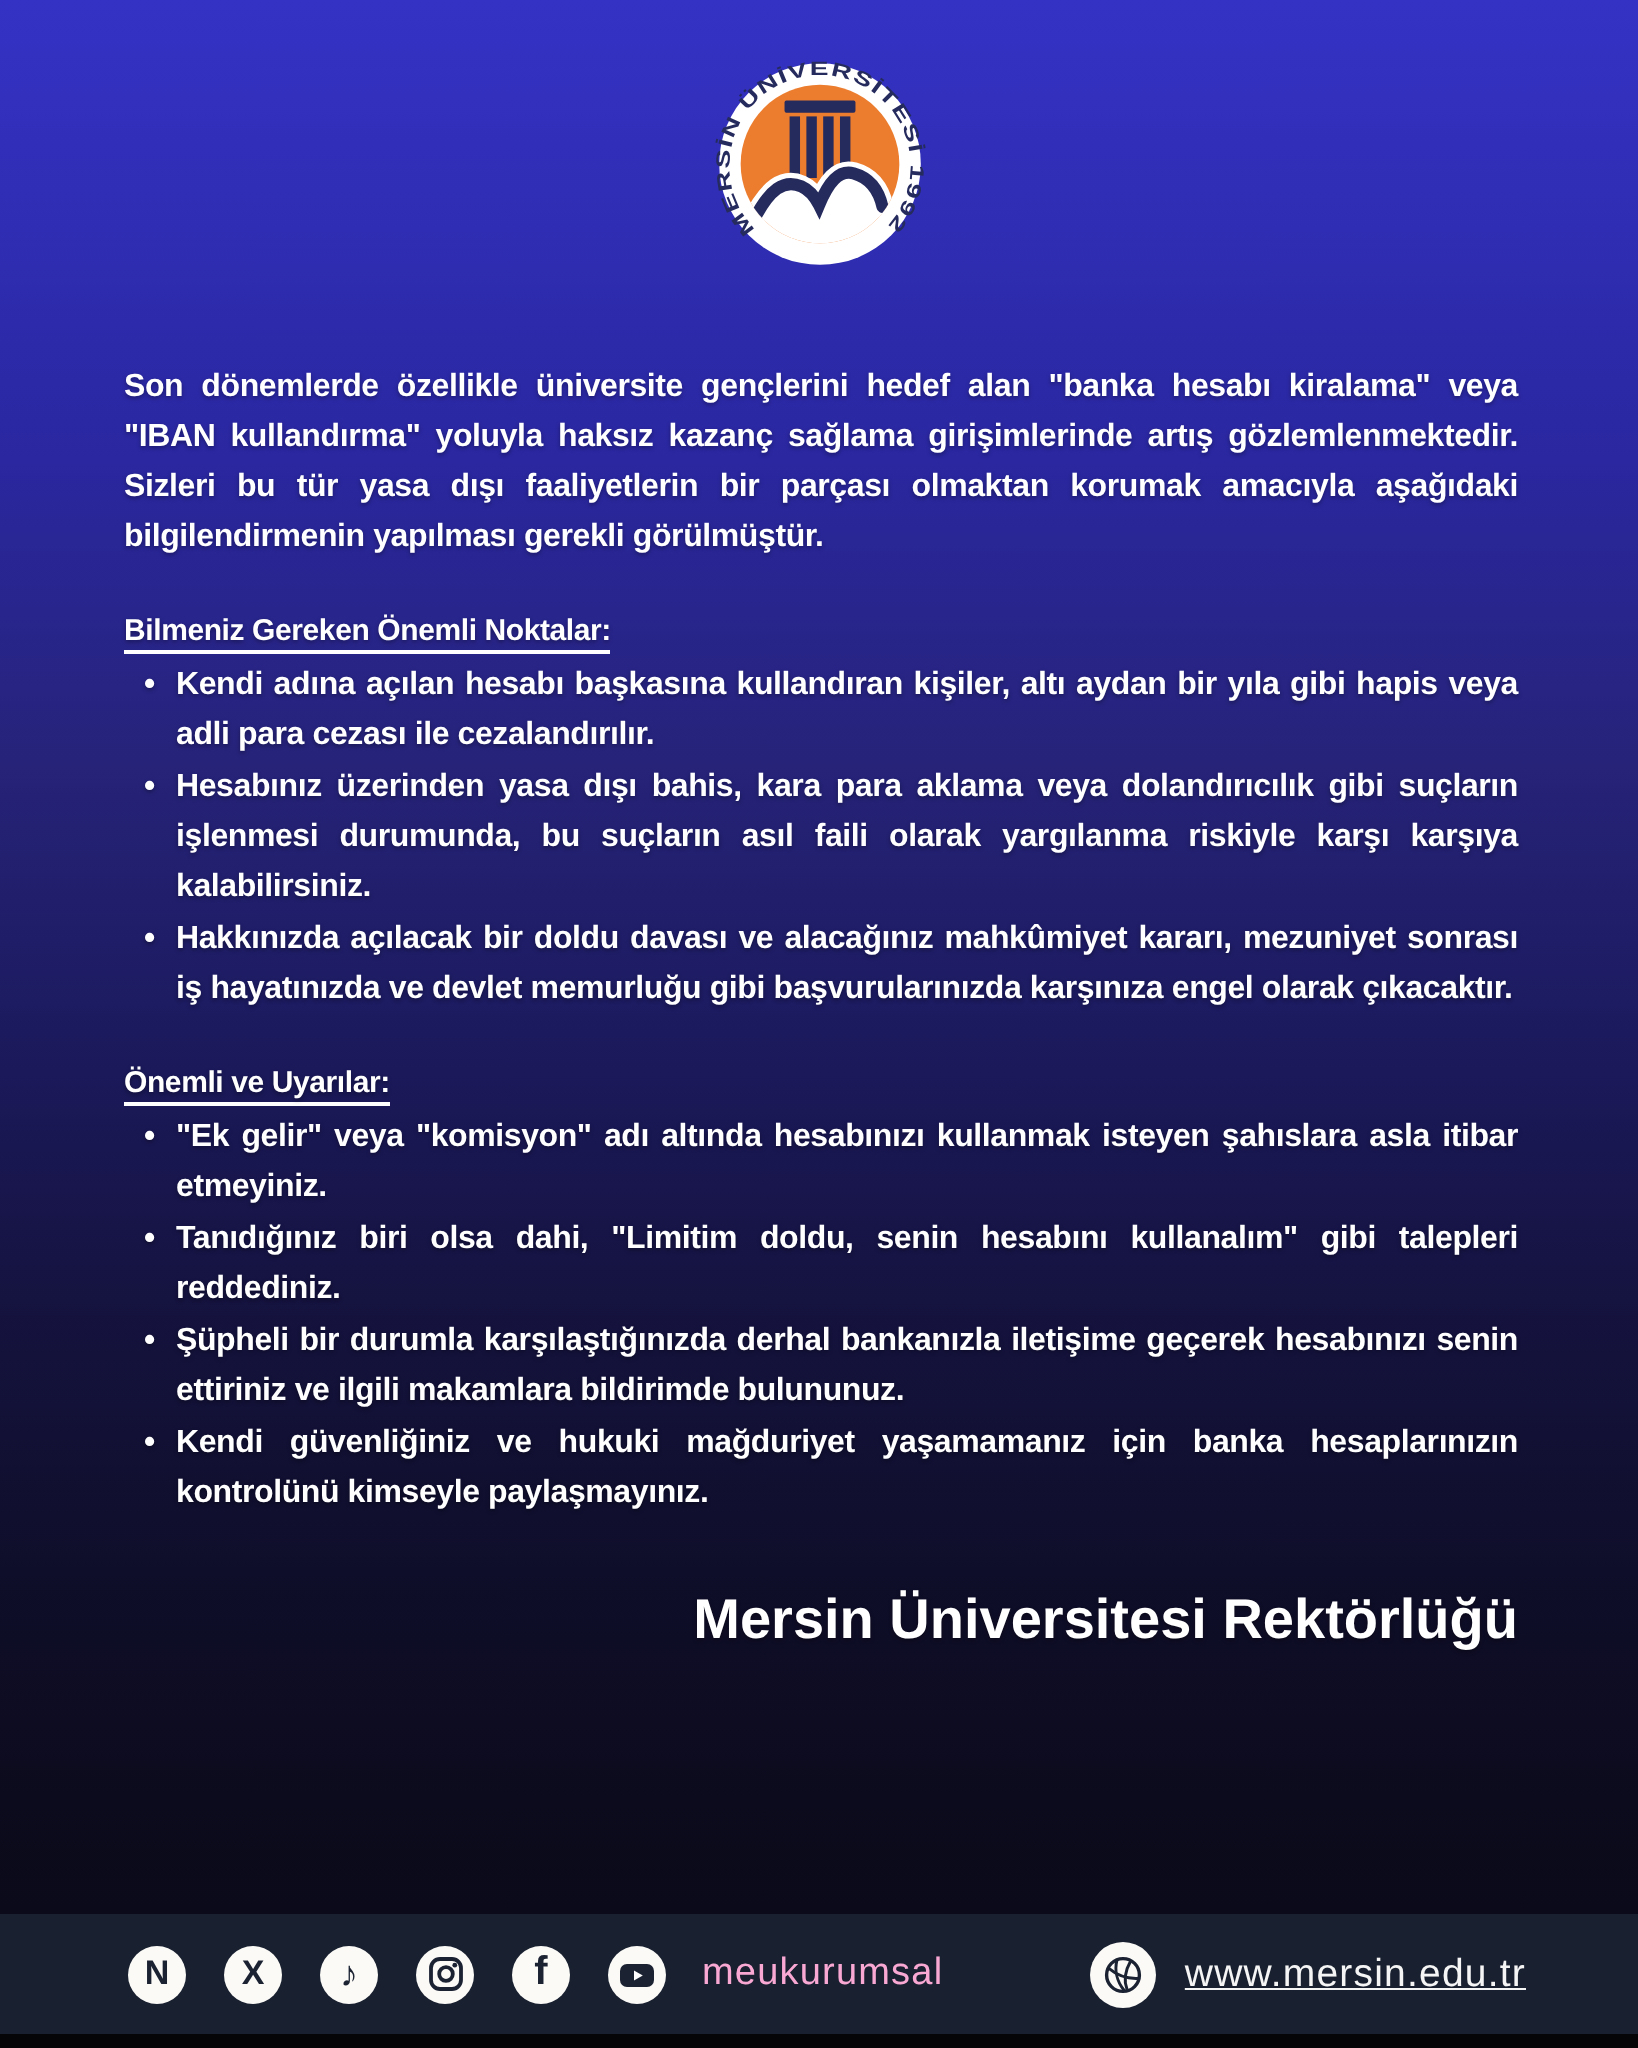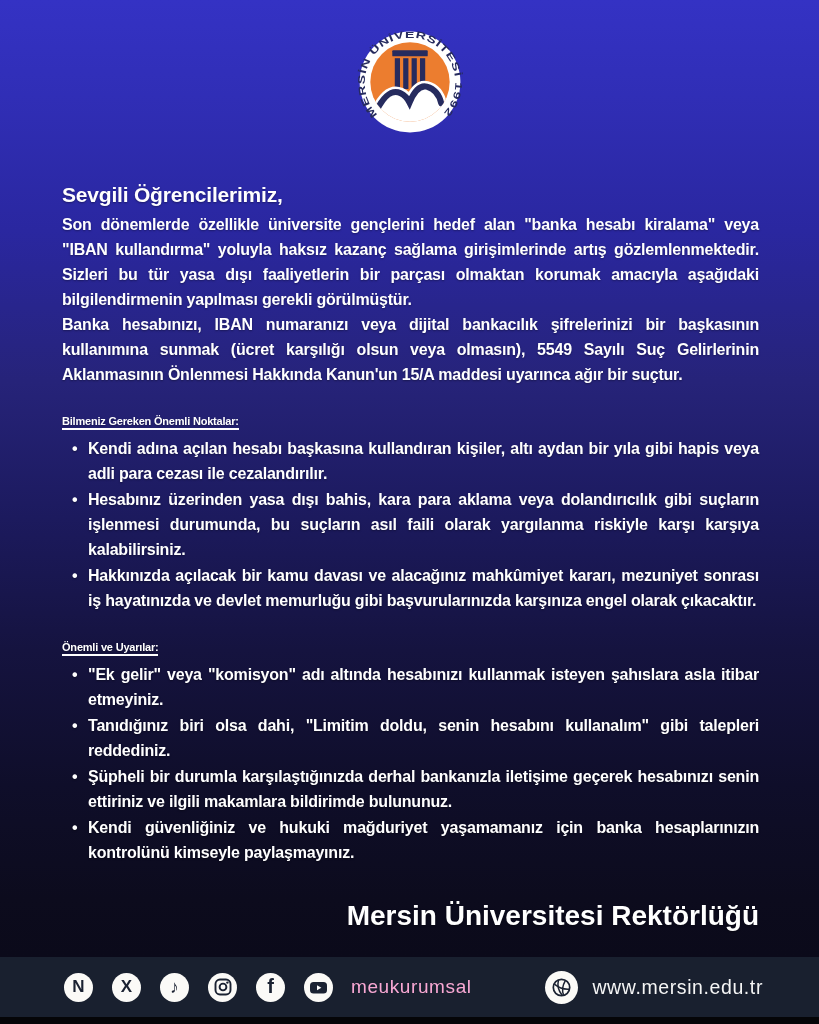--- a/index.html
+++ b/index.html
@@ -23,21 +23,21 @@
     padding:38px 60px 0 62px;
     color:#ffffff;
     font-weight:bold;
     font-size:16px;
     line-height:25px;
     letter-spacing:-0.2px;
     text-shadow:0 1px 2px rgba(0,0,0,.35);
   }
   .salutation{font-size:21px;line-height:30px;margin:0 0 2px 0;}
   .para{margin:0;text-align:justify;}
-  .sec-heading{margin:22px 0 2px 0;font-size:11px;}
+  .sec-heading{margin:22px 0 2px 0;font-size:15px;}
   .sec-heading span{border-bottom:2px solid #fff;padding-bottom:1px;}
   ul.bullets{margin:2px 0 0 0;padding:0 0 0 26px;list-style:none;}
   ul.bullets li{
     position:relative;text-align:justify;margin:0 0 1px 0;
   }
   ul.bullets li::before{
     content:"•";position:absolute;left:-16px;top:0;
   }
   .signature{text-align:right;font-size:28px;margin-top:38px;letter-spacing:0;}
   
@@ -54,21 +54,21 @@
     background:#fbfaf7;color:#1b2232;
     display:flex;align-items:center;justify-content:center;
     flex:0 0 auto;
     font-weight:bold;
   }
   .icon-circle.lg{width:33px;height:33px;}
   .glyph-letter{font-size:17px;line-height:1;transform:translateY(-1px);}
   .glyph-note{font-size:18px;line-height:1;}
   .handle-text{margin-left:18px;font-size:19px;letter-spacing:0.6px;color:#f9a8d4;}
   .site-group{margin-left:auto;display:flex;align-items:center;gap:14px;}
-  .site-text{font-size:19.5px;letter-spacing:0.6px;color:#f5f5f5;}
+  .site-text{font-size:19.5px;letter-spacing:0.6px;color:#f5f5f5;text-decoration:underline;}
   .bottom-strip{position:absolute;left:0;top:1017px;width:819px;height:7px;background:#050508;}
 </style>
 </head>
 <body>
 
 <div class="poster">
   <div class="gradient-panel">
 
     <div class="logo-wrap">
       <svg width="112" height="112" viewBox="-60 -60 120 120">
@@ -98,32 +98,30 @@
         <defs>
           <path id="arcPath" d="M -34.5 35 A 48.5 48.5 0 1 1 34.5 35" fill="none"></path>
         </defs>
         <text font-family="Liberation Sans, DejaVu Sans, sans-serif" font-weight="bold" font-size="10.4" fill="#262b5e" letter-spacing="0.6">
           <textPath href="#arcPath" startOffset="0" textLength="226" lengthAdjust="spacingAndGlyphs">MERSİN ÜNİVERSİTESİ 1992</textPath>
         </text>
       </svg>
     </div>
 
     <div class="content">
-      <h2 class="salutation">Sevgili Öğrencilerimiz,</h2>
 
       <p class="para">Son dönemlerde özellikle üniversite gençlerini hedef alan "banka hesabı kiralama" veya "IBAN kullandırma" yoluyla haksız kazanç sağlama girişimlerinde artış gözlemlenmektedir. Sizleri bu tür yasa dışı faaliyetlerin bir parçası olmaktan korumak amacıyla aşağıdaki bilgilendirmenin yapılması gerekli görülmüştür.</p>
-      <p class="para">Banka hesabınızı, IBAN numaranızı veya dijital bankacılık şifrelerinizi bir başkasının kullanımına sunmak (ücret karşılığı olsun veya olmasın), 5549 Sayılı Suç Gelirlerinin Aklanmasının Önlenmesi Hakkında Kanun'un 15/A maddesi uyarınca ağır bir suçtur.</p>
 
       <div class="sec-heading">
         <span>Bilmeniz Gereken Önemli Noktalar:</span>
       </div>
       <ul class="bullets">
         <li>Kendi adına açılan hesabı başkasına kullandıran kişiler, altı aydan bir yıla gibi hapis veya adli para cezası ile cezalandırılır.</li>
         <li>Hesabınız üzerinden yasa dışı bahis, kara para aklama veya dolandırıcılık gibi suçların işlenmesi durumunda, bu suçların asıl faili olarak yargılanma riskiyle karşı karşıya kalabilirsiniz.</li>
-        <li>Hakkınızda açılacak bir kamu davası ve alacağınız mahkûmiyet kararı, mezuniyet sonrası iş hayatınızda ve devlet memurluğu gibi başvurularınızda karşınıza engel olarak çıkacaktır.</li>
+        <li>Hakkınızda açılacak bir doldu davası ve alacağınız mahkûmiyet kararı, mezuniyet sonrası iş hayatınızda ve devlet memurluğu gibi başvurularınızda karşınıza engel olarak çıkacaktır.</li>
       </ul>
 
       <div class="sec-heading">
         <span>Önemli ve Uyarılar:</span>
       </div>
       <ul class="bullets">
         <li>"Ek gelir" veya "komisyon" adı altında hesabınızı kullanmak isteyen şahıslara asla itibar etmeyiniz.</li>
         <li>Tanıdığınız biri olsa dahi, "Limitim doldu, senin hesabını kullanalım" gibi talepleri reddediniz.</li>
         <li>Şüpheli bir durumla karşılaştığınızda derhal bankanızla iletişime geçerek hesabınızı senin ettiriniz ve ilgili makamlara bildirimde bulununuz.</li>
         <li>Kendi güvenliğiniz ve hukuki mağduriyet yaşamamanız için banka hesaplarınızın kontrolünü kimseyle paylaşmayınız.</li>

